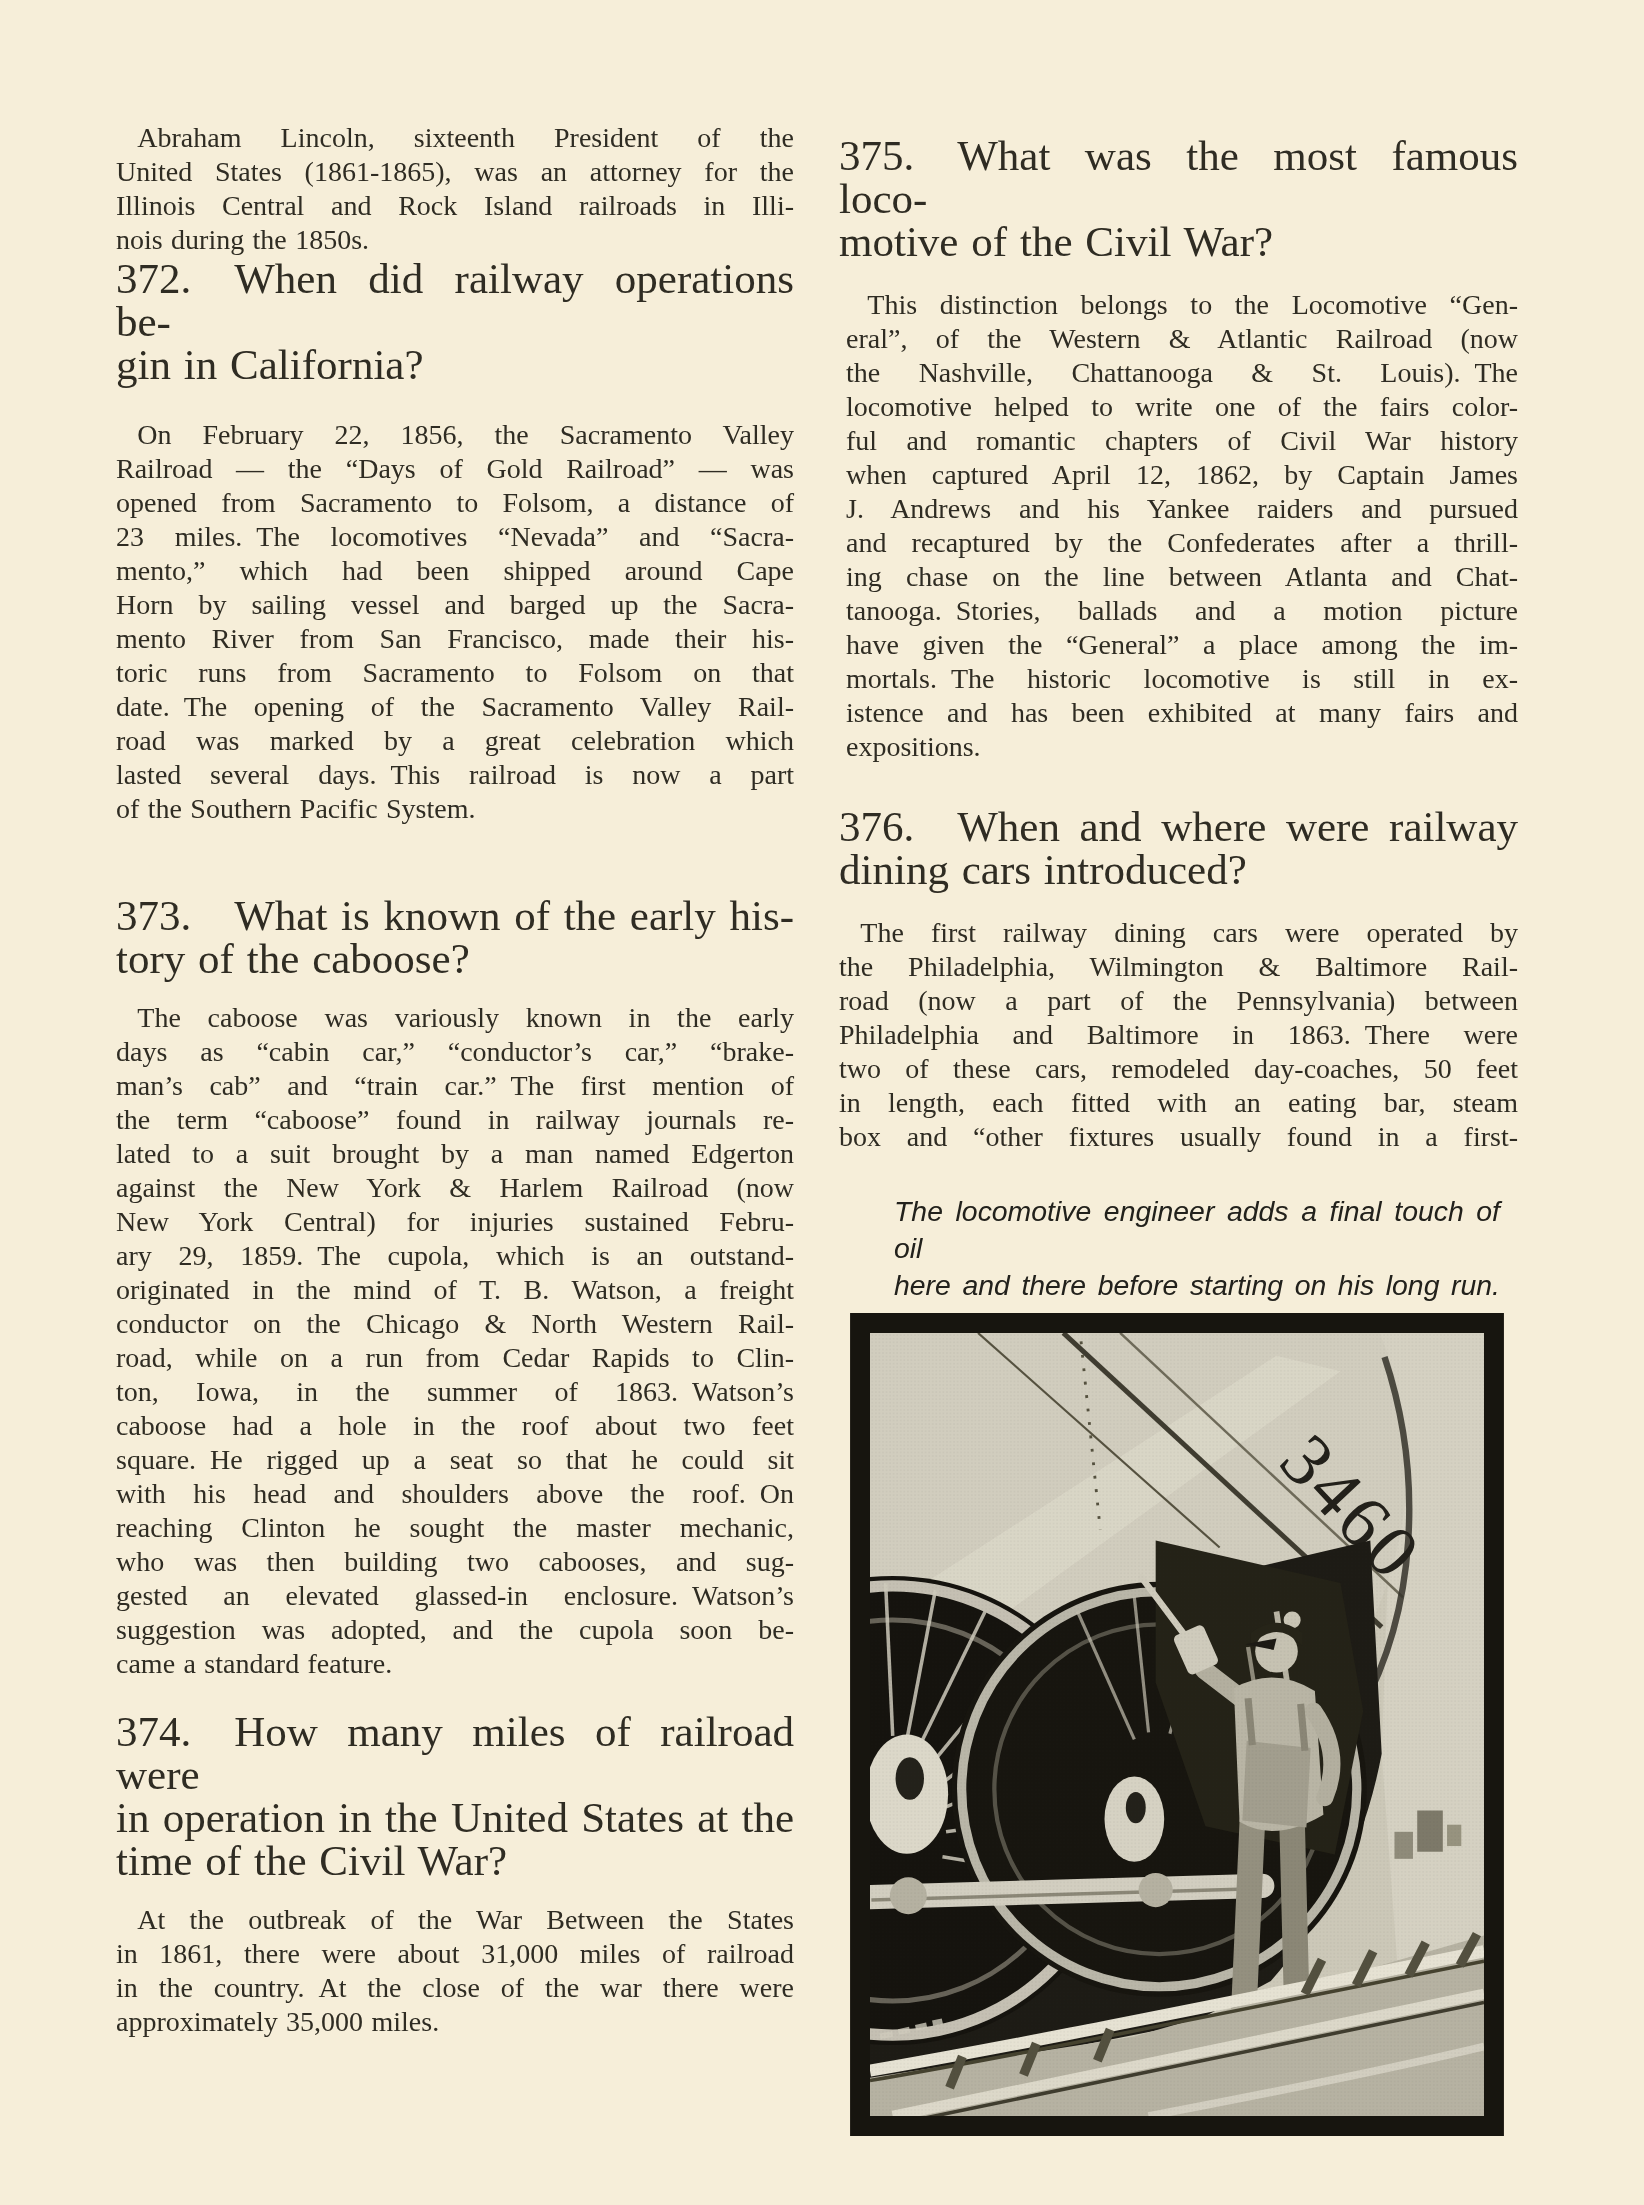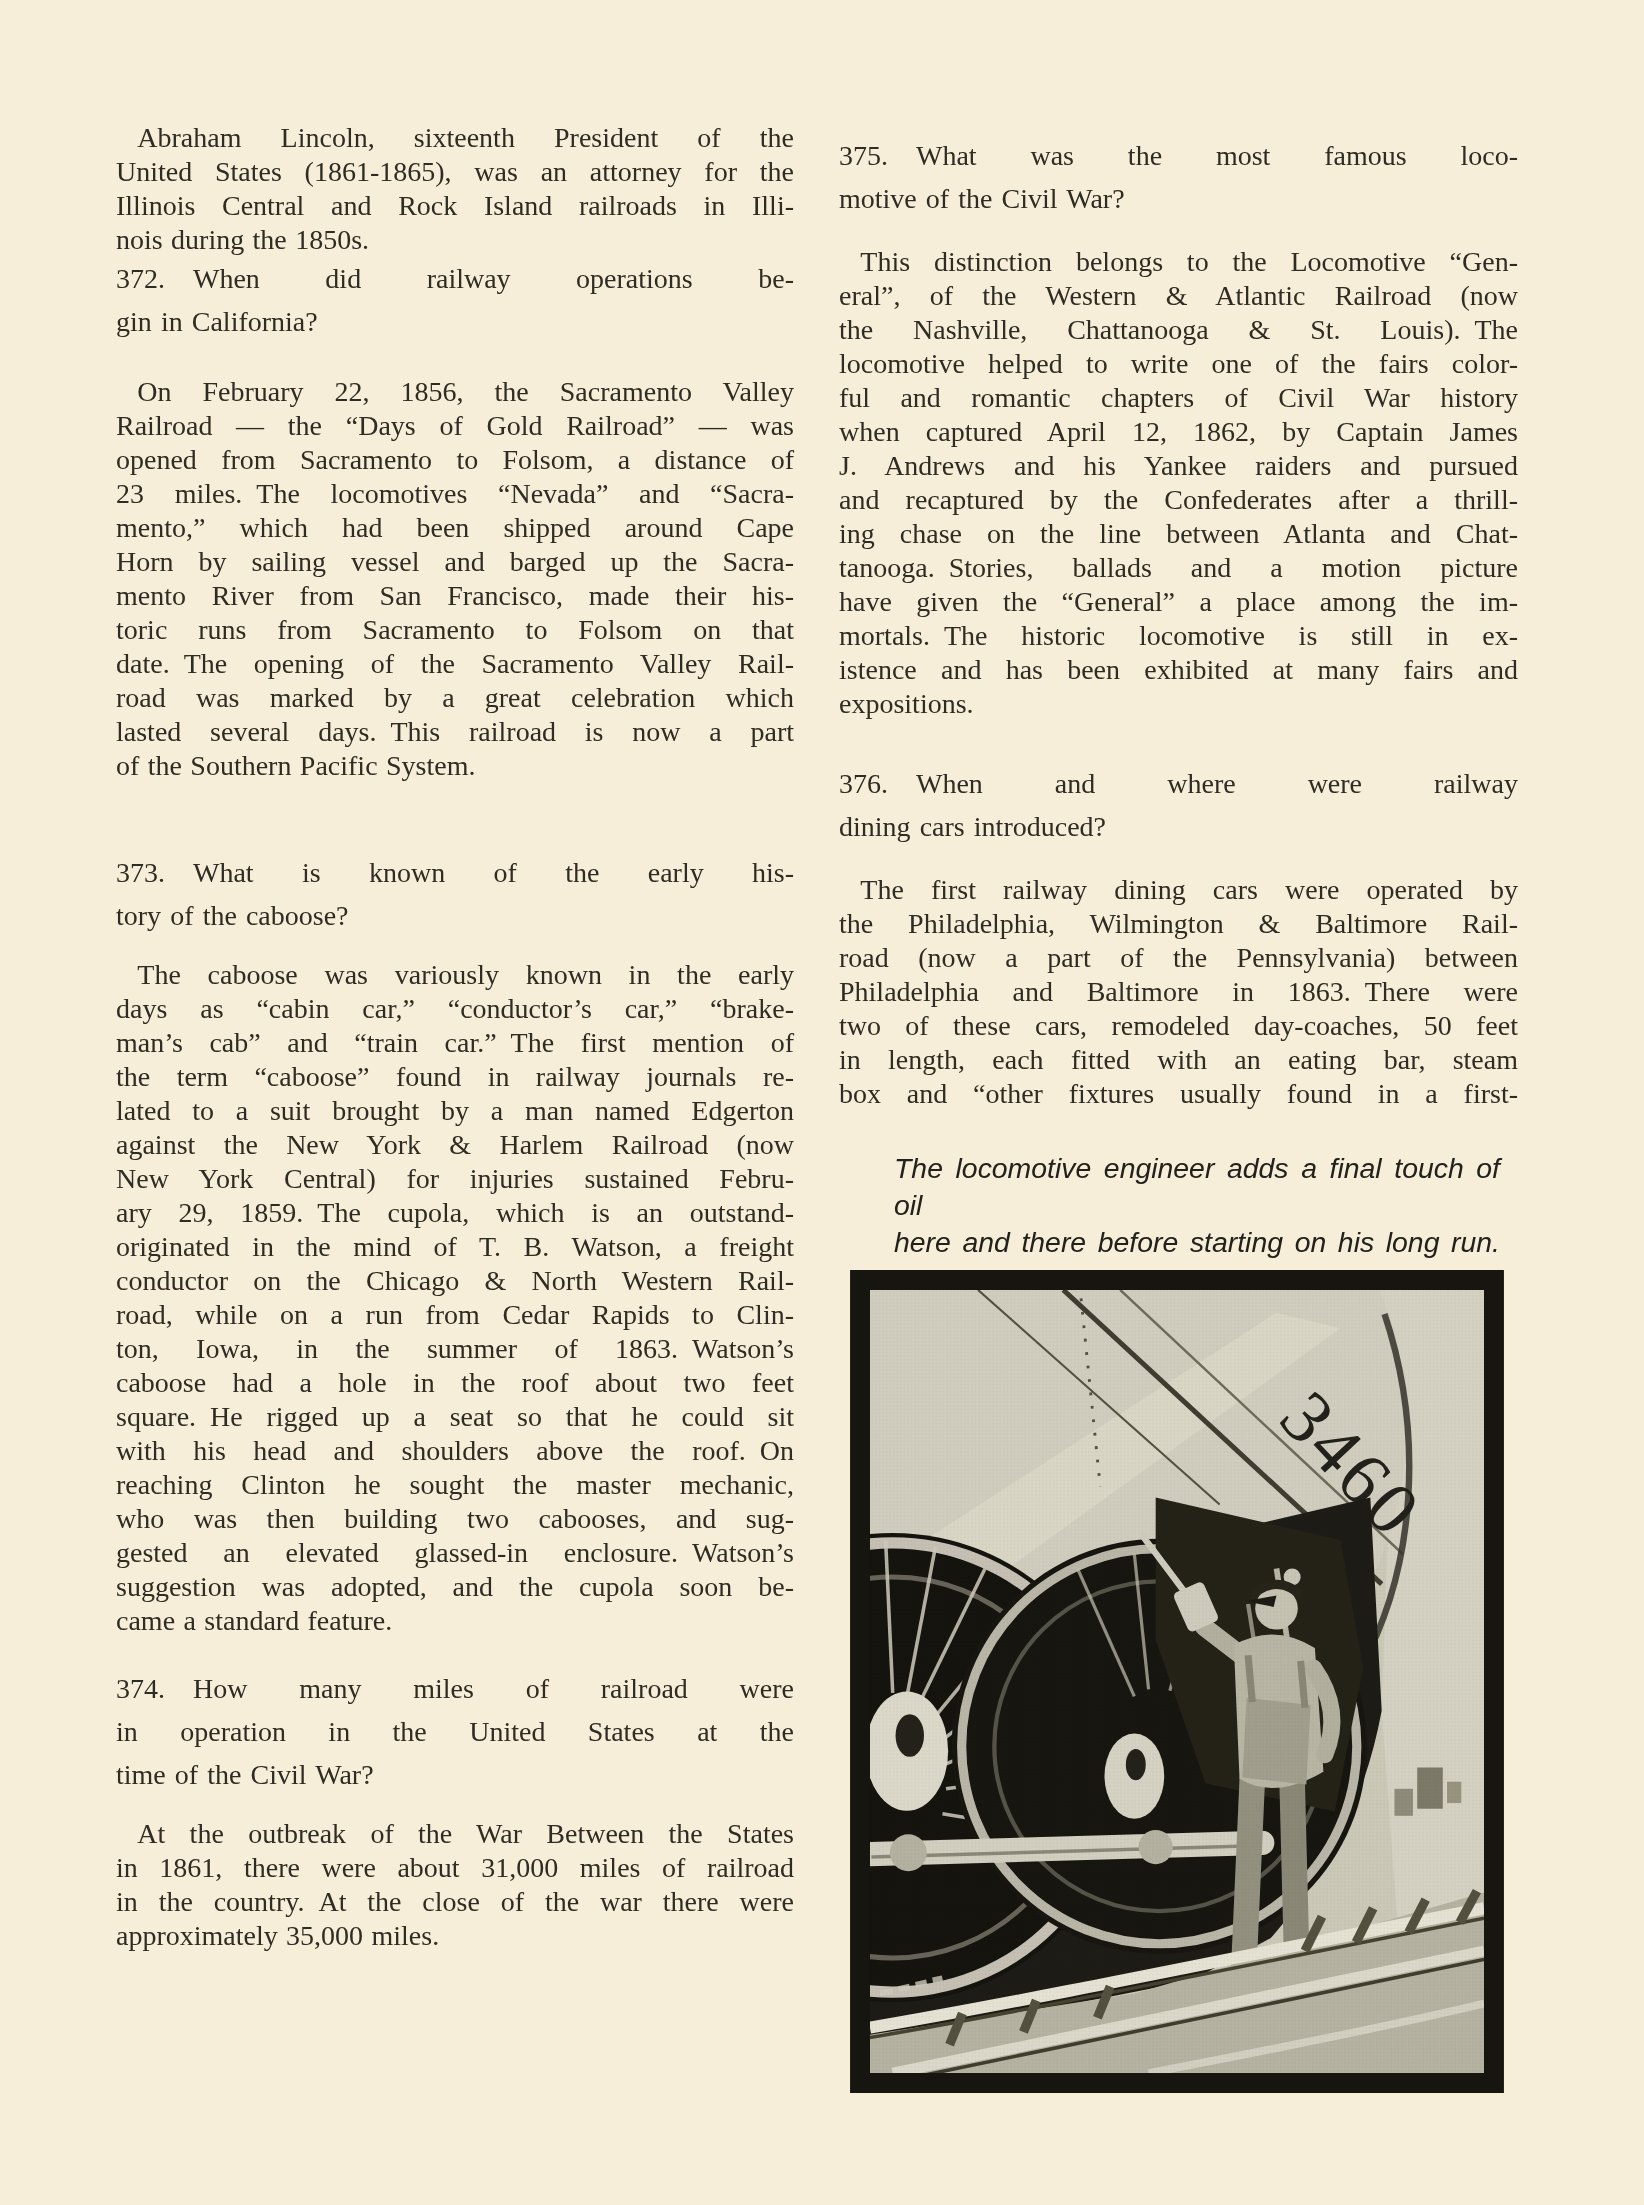--- a/index.html
+++ b/index.html
@@ -18,31 +18,31 @@
   .line{
     text-align:justify;
     -moz-text-align-last:justify;
     text-align-last:justify;
     word-spacing:1.4px;
   }
   .line.end{text-align-last:left;-moz-text-align-last:left;}
   .line.indent{text-indent:21.3px;}
 
   .p-block .line{font-size:28px;line-height:34px;}
-  .h-block .line{font-size:28px;line-height:43px;word-spacing:2.1px;}
+  .h-block .line{font-size:43px;line-height:43px;word-spacing:2.1px;}
 
   #h372{}
   #p372{margin-top:32px;}
   #h373{margin-top:68px;}
   #p373{margin-top:21.3px;}
   #h374{margin-top:28.4px;}
   #p374{margin-top:21.3px;}
 
   #h375{margin-top:12.8px;}
-  #p375{margin-top:25.6px;}
+  #p375{margin-top:25.6px;margin-left:7px;}
   #h376{margin-top:41px;}
   #p376{margin-top:25px;}
 
   .caption{
     margin-top:39px;
     margin-left:55px;
     width:606px;
     font-family:"Liberation Sans", sans-serif;
     font-weight:400;
     font-style:italic;

